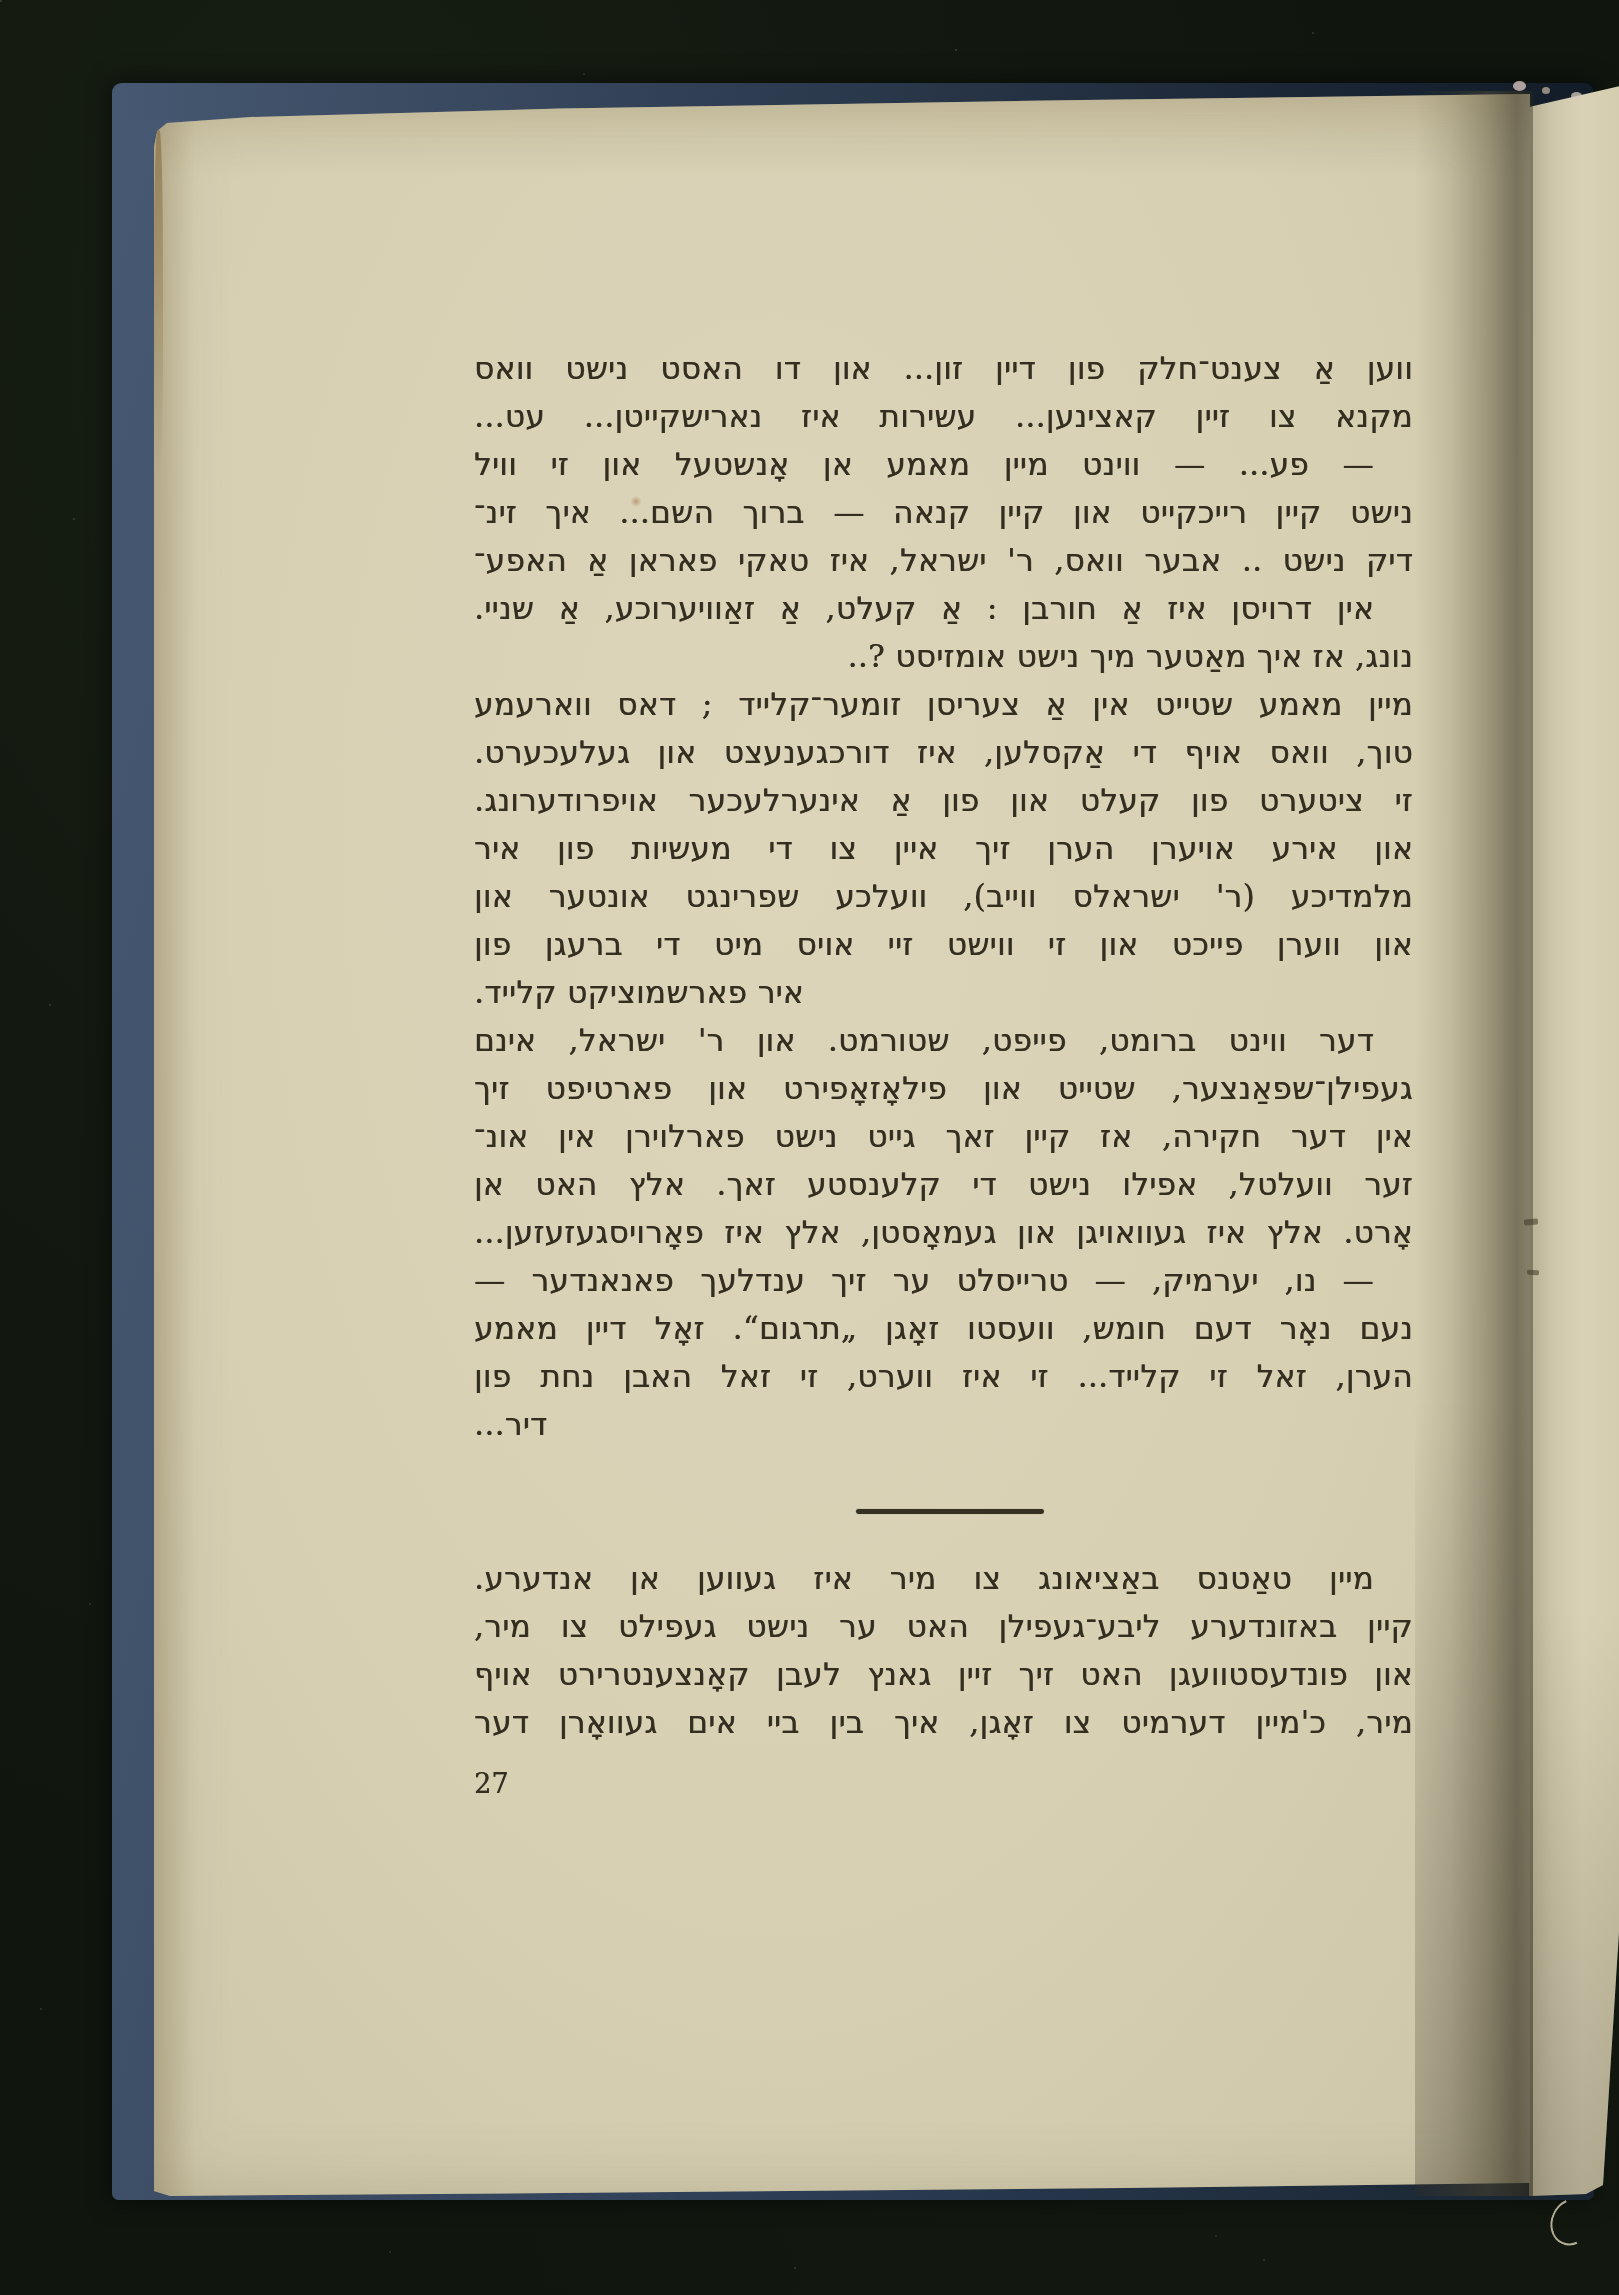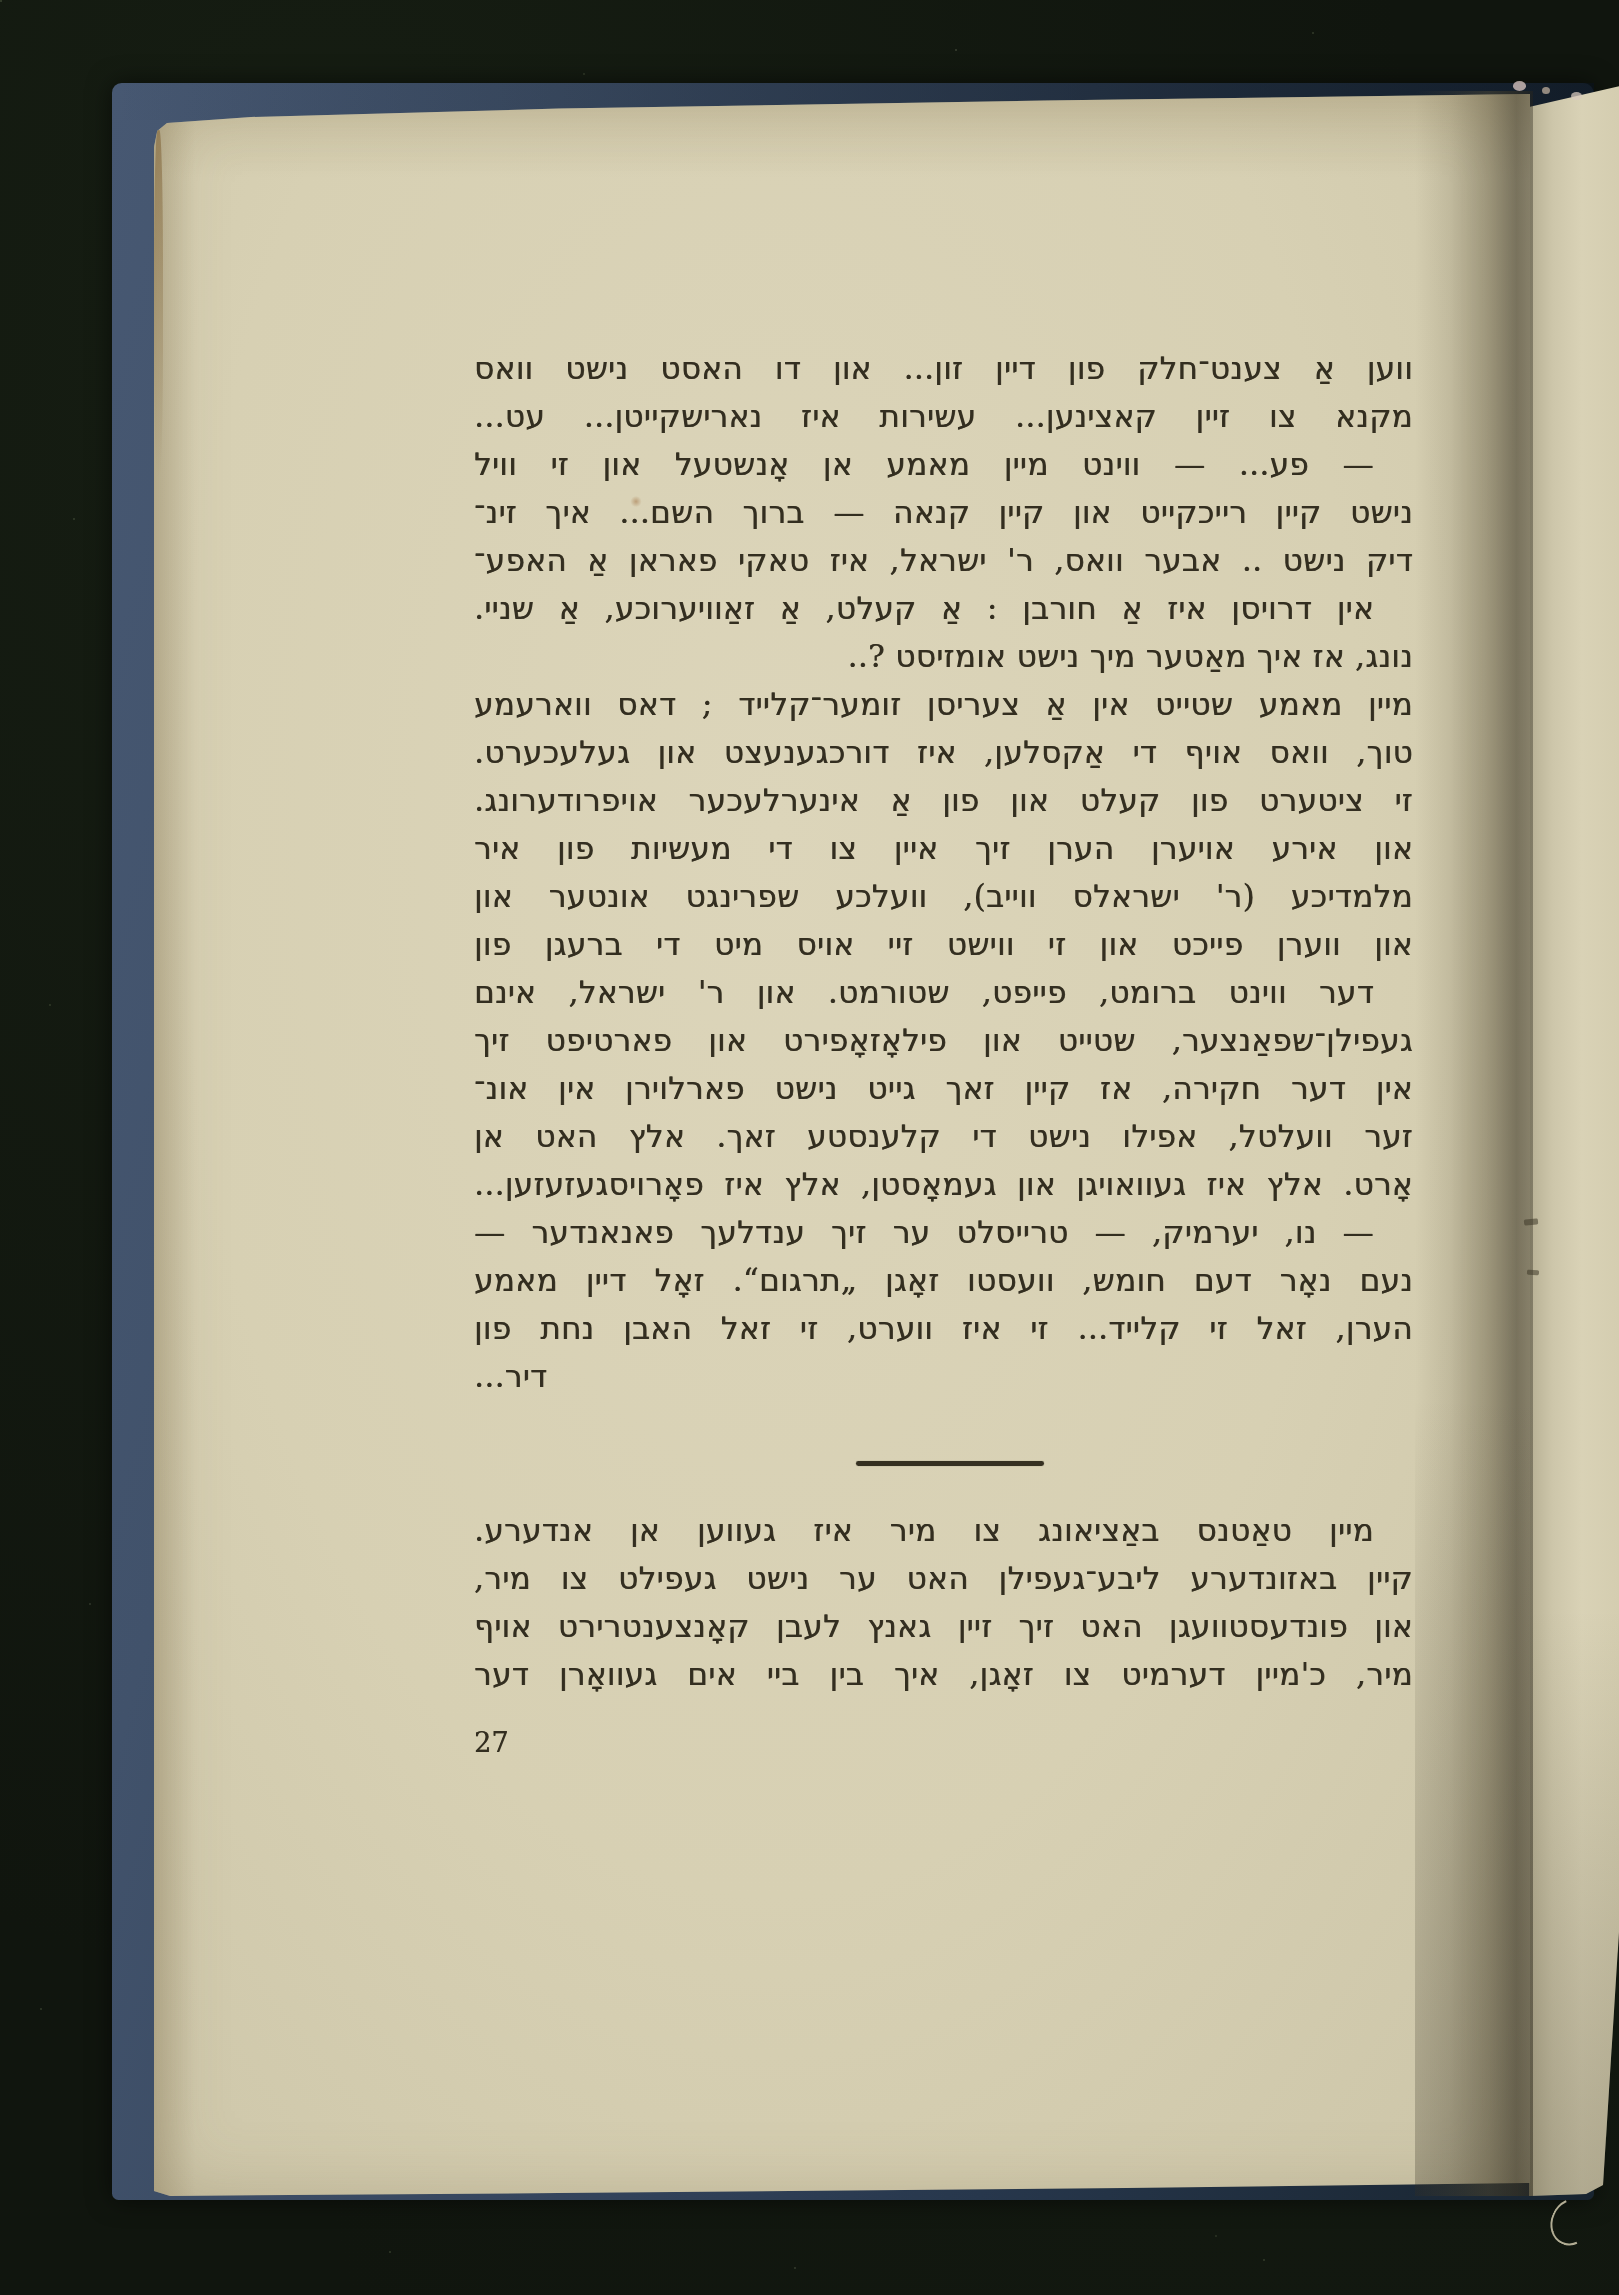--- a/index.html
+++ b/index.html
@@ -87,21 +87,21 @@
   .line.indent{padding-right:39px;}
   .line.align-left{text-align-last:left;}
   .line.align-right{text-align-last:right;}
   .separator-wrap{margin:61px 0 38px;height:6.5px;display:flex;justify-content:center;}
   .separator{
     width:188px;height:4.9px;margin-left:13px;border-radius:2.4px;
     background:linear-gradient(to bottom,#353021 0 1.6px,rgba(53,48,33,.35) 1.6px 2.4px,#353021 2.4px 4.9px);
     box-shadow:0 0 0.8px rgba(53,48,33,.7);
   }
   .pagenum{
-    margin-top:28px;height:34px;line-height:34px;font-size:27px;text-align:left;
+    margin-top:21px;height:34px;line-height:34px;font-size:27px;text-align:left;
     text-shadow:0.5px 0 0 rgba(51,46,32,.85);
   }
 </style>
 </head>
 <body>
 
 <div class="speckles"></div>
 
 <div class="cover"></div>
 
@@ -127,20 +127,21 @@
       <div class="line">נישט קיין רייכקייט און קיין קנאה — ברוך השם... איך זינ־</div>
       <div class="line">דיק נישט .. אבער וואס, ר' ישראל, איז טאקי פאראן אַ האפע־</div>
       <div class="line indent">אין דרויסן איז אַ חורבן : אַ קעלט, אַ זאַוויערוכע, אַ שניי.</div>
       <div class="line align-right">נונג, אז איך מאַטער מיך נישט אומזיסט ?..</div>
       <div class="line">מיין מאמע שטייט אין אַ צעריסן זומער־קלייד ; דאס ווארעמע</div>
       <div class="line">טוך, וואס אויף די אַקסלען, איז דורכגענעצט און געלעכערט.</div>
       <div class="line">זי ציטערט פון קעלט און פון אַ אינערלעכער אויפרודערונג.</div>
       <div class="line">און אירע אויערן הערן זיך איין צו די מעשיות פון איר</div>
       <div class="line">מלמדיכע (ר' ישראלס ווייב), וועלכע שפרינגט אונטער און</div>
       <div class="line">און ווערן פייכט און זי ווישט זיי אויס מיט די ברעגן פון</div>
+      <div class="line align-left">איר פארשמוציקט קלייד.</div>
       <div class="line indent">דער ווינט ברומט, פייפט, שטורמט. און ר' ישראל, אינם</div>
       <div class="line">געפילן־שפאַנצער, שטייט און פילאָזאָפירט און פארטיפט זיך</div>
       <div class="line">אין דער חקירה, אז קיין זאך גייט נישט פארלוירן אין אונ־</div>
       <div class="line">זער וועלטל, אפילו נישט די קלענסטע זאך. אלץ האט אן</div>
       <div class="line">אָרט. אלץ איז געוואויגן און געמאָסטן, אלץ איז פאָרויסגעזעזען...</div>
       <div class="line indent">— נו, יערמיק, — טרייסלט ער זיך ענדלעך פאנאנדער —</div>
       <div class="line">נעם נאָר דעם חומש, וועסטו זאָגן „תרגום“. זאָל דיין מאמע</div>
       <div class="line">הערן, זאל זי קלייד... זי איז ווערט, זי זאל האבן נחת פון</div>
       <div class="line align-left">דיר...</div>
     </div>

